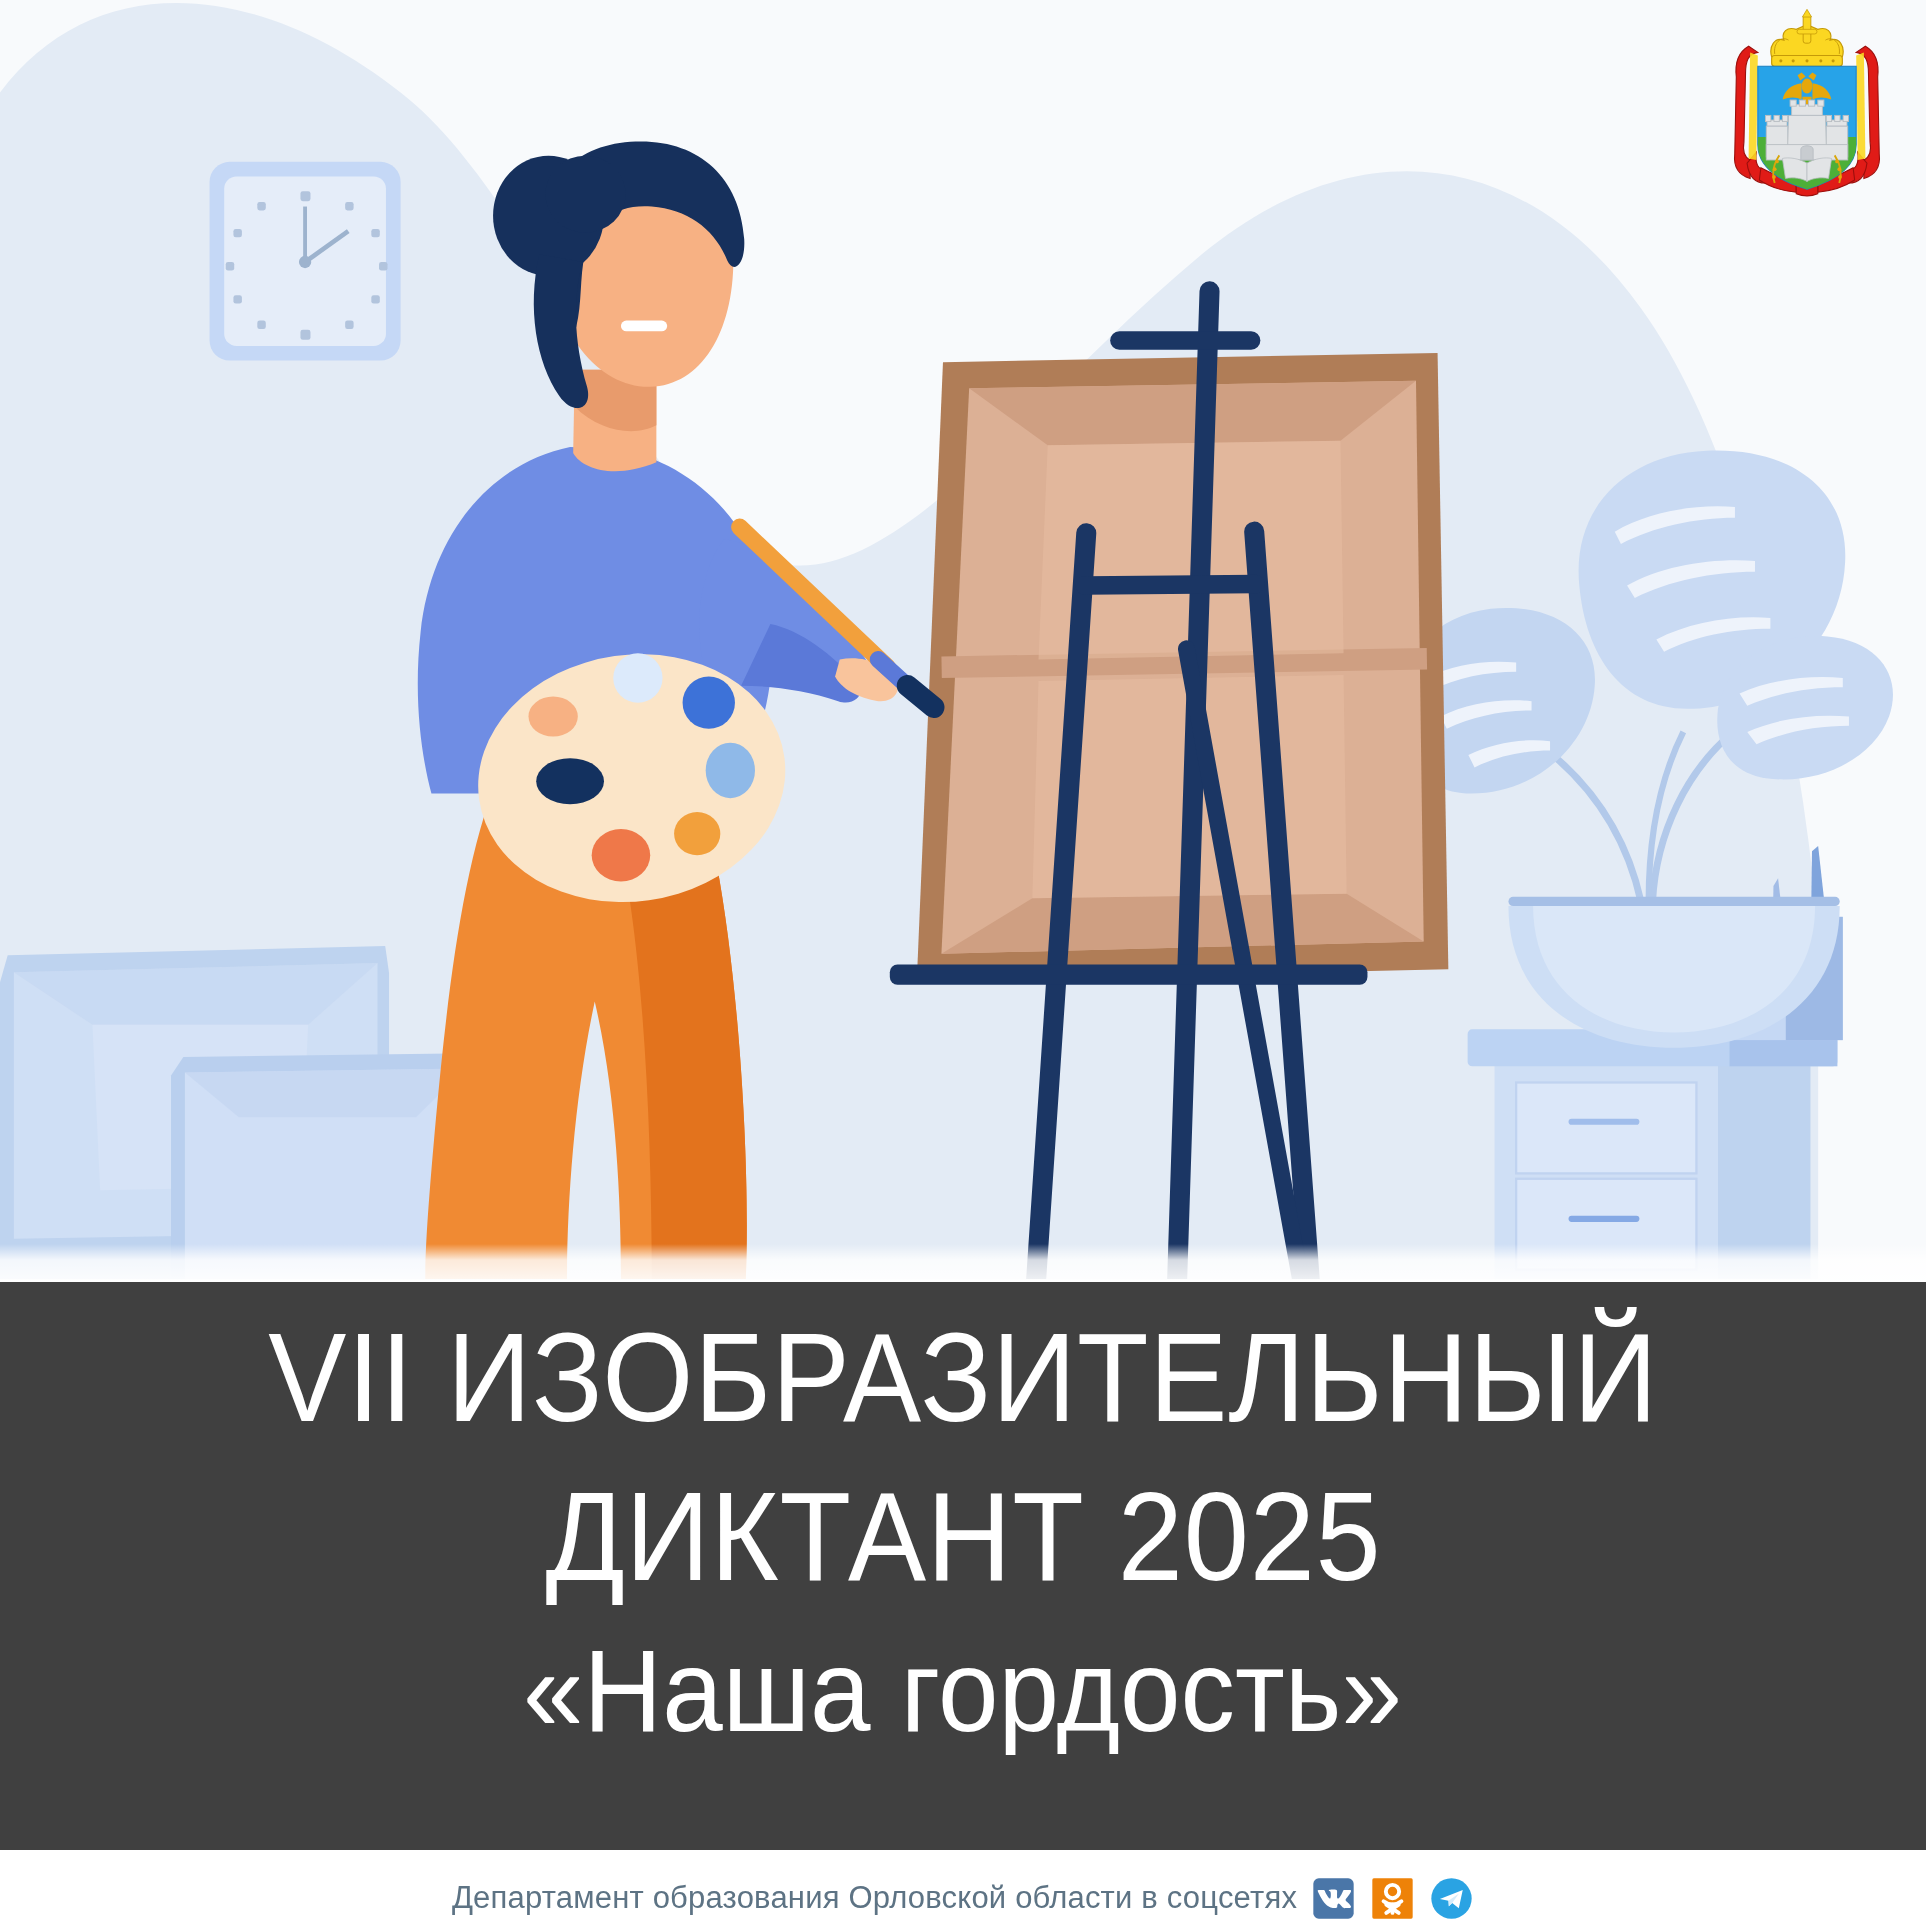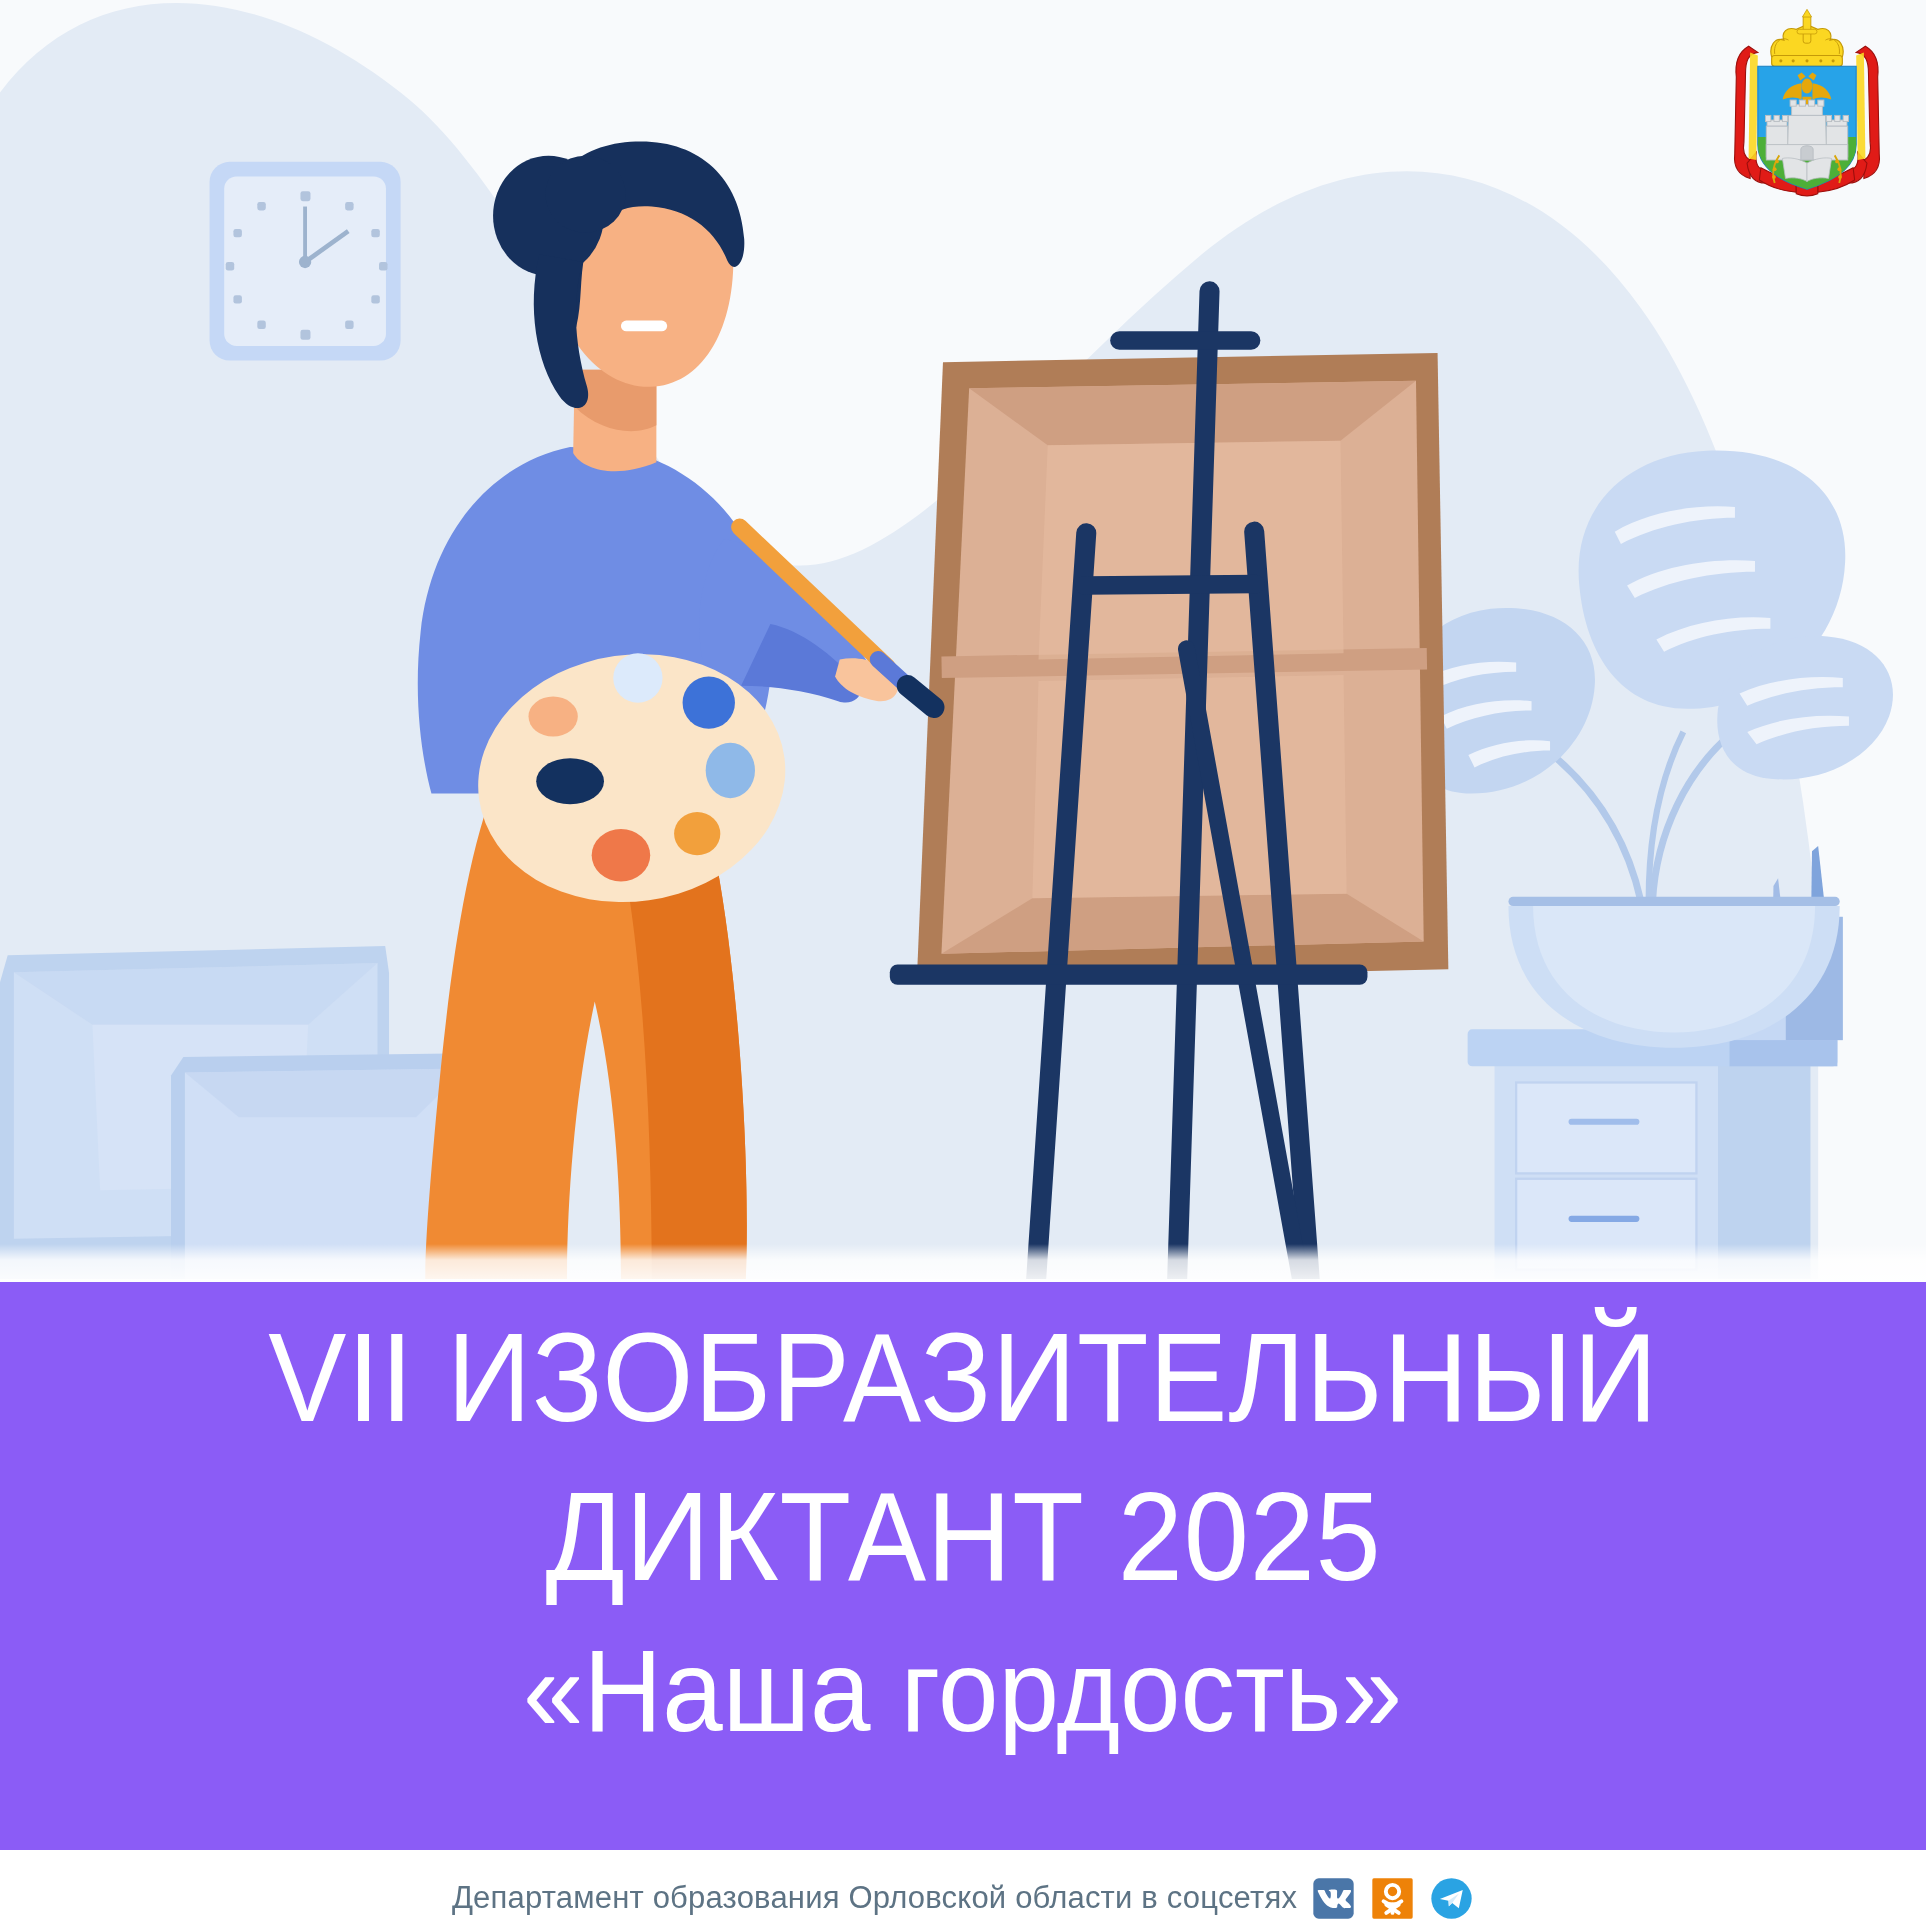--- a/index.html
+++ b/index.html
@@ -34,21 +34,21 @@
   
   #fade-strip{
     position:absolute;left:0;top:1244px;width:1926px;height:40px;
     background:linear-gradient(to bottom,rgba(255,255,255,0) 0%,rgba(255,255,255,.82) 40%,rgba(255,255,255,.95) 100%);
     pointer-events:none;
   }
 
   
   #banner{
     position:absolute;left:0;top:1282px;width:1926px;height:568px;
-    background:#8b5cf6;
+    background:#404040;
     display:flex;flex-direction:column;
     align-items:center;justify-content:flex-start;
     padding-top:17px;
     box-sizing:border-box;
   }
   .tline{
     color:#ffffff;
     font-family:"Liberation Sans","DejaVu Sans",sans-serif;
     font-weight:400;
     font-size:126px;

